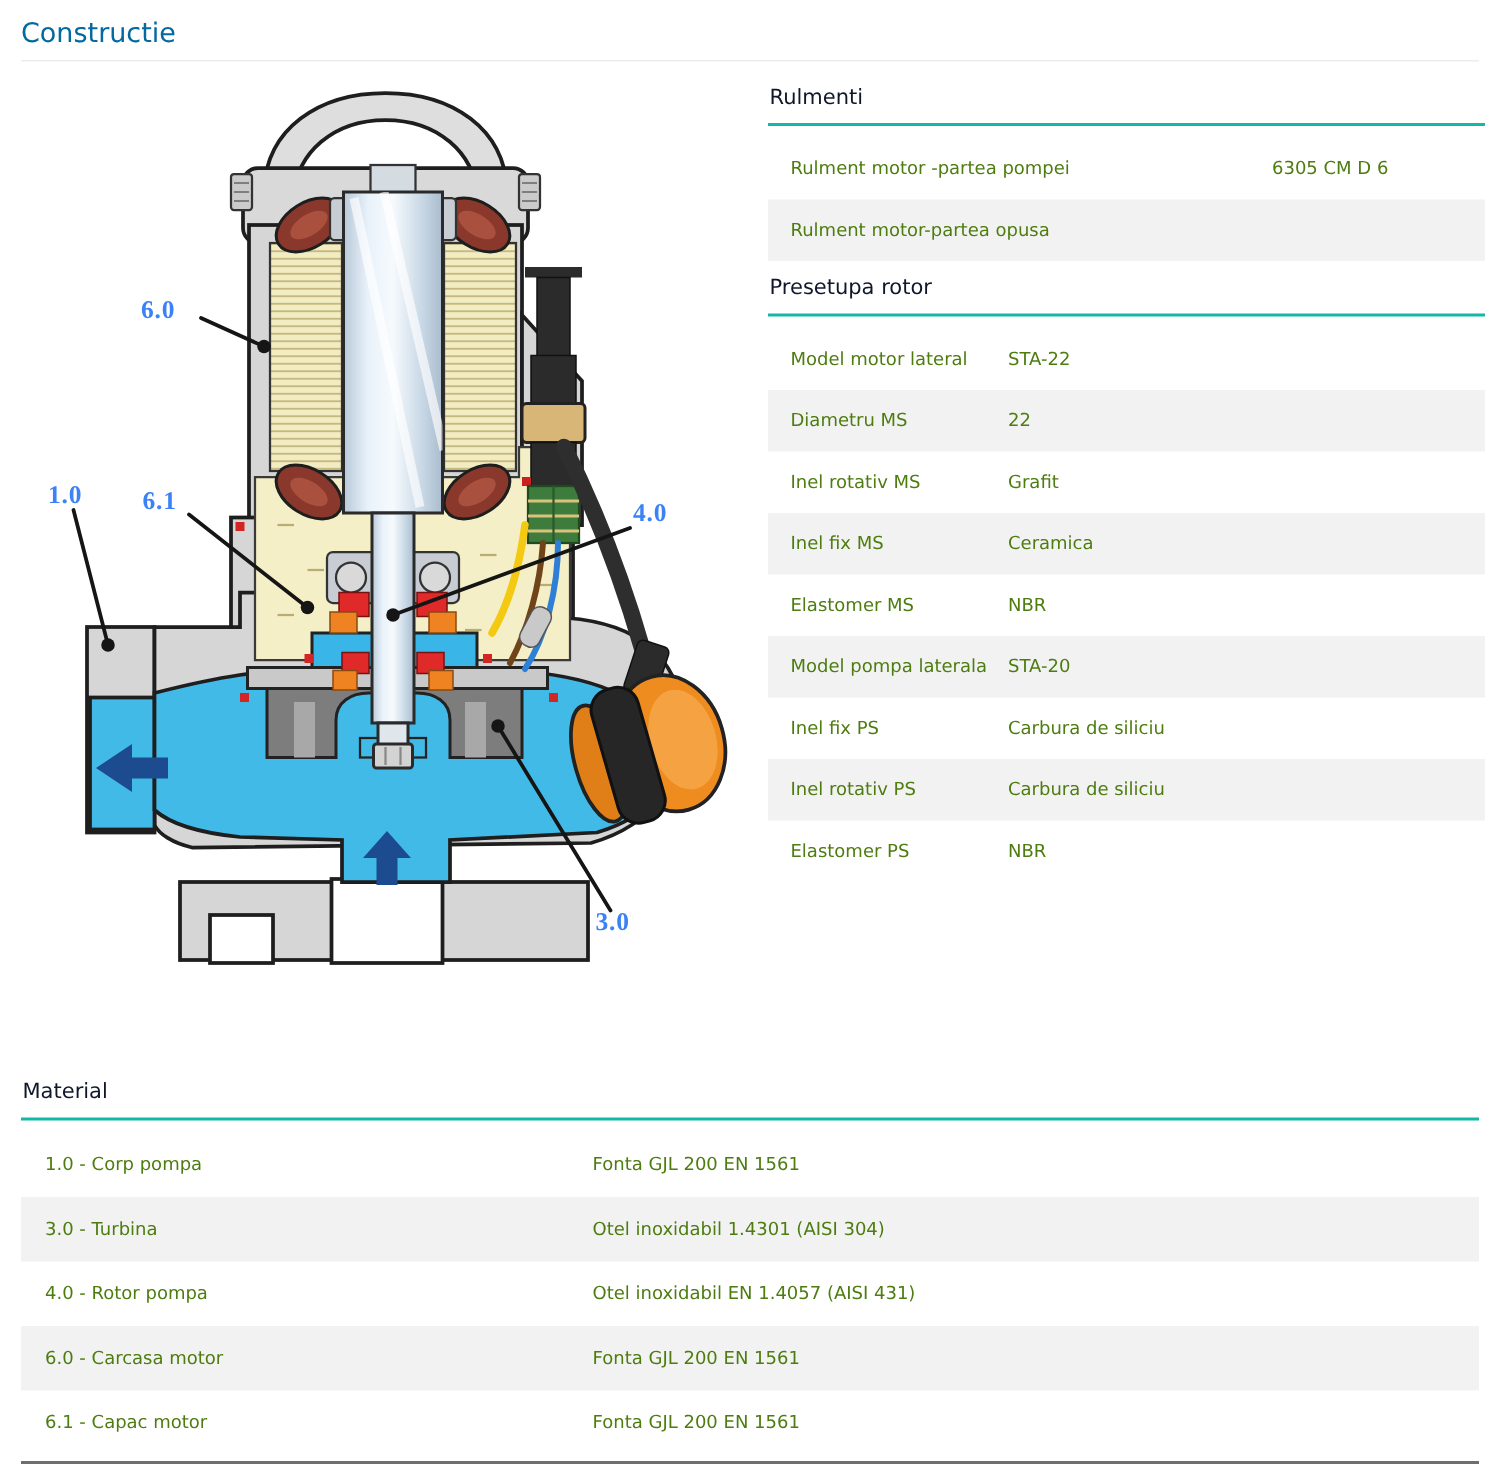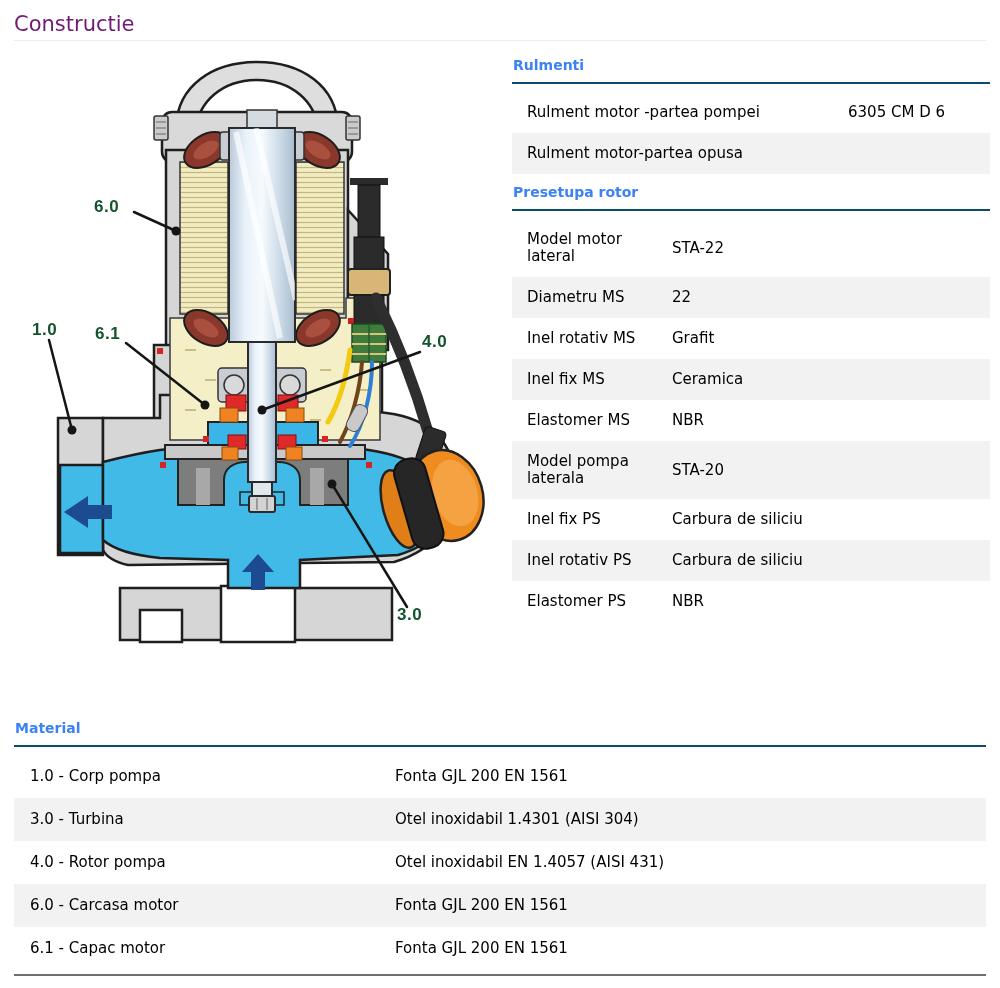--- a/index.html
+++ b/index.html
@@ -1,32 +1,32 @@
 <!DOCTYPE html>
 <html><head>
 <meta charset="utf-8">
 <style>
   html,body{margin:0;padding:0;background:#fff;}
   body{width:1000px;height:988px;position:relative;overflow:hidden;
        font-family:"DejaVu Sans","Liberation Sans",sans-serif;color:#3c3c3c;}
 
   
-  .page-title{position:absolute;left:14px;top:12px;font-size:21px;color:#701a75;text-align:right;}
+  .page-title{position:absolute;left:14px;top:12px;font-size:18px;color:#0369a1;text-align:right;}
   .title-rule{position:absolute;left:14px;right:14px;top:40px;border-bottom:1px solid #ececec;}
 
   
   .diagram-wrap{position:absolute;left:0;top:50px;width:500px;height:625px;}
   .diagram-wrap svg{display:block;}
-  .callout{position:absolute;font-size:17px;font-weight:bold;color:#14532d;
-           font-family:Liberation Sans, sans-serif;letter-spacing:.5px;}
+  .callout{position:absolute;font-size:17px;font-weight:bold;color:#3b82f6;
+           font-family:Liberation Serif, serif;letter-spacing:.5px;}
 
   
-  .sec-title{font-size:14px;font-weight:bold;color:#3b82f6;padding:0 0 7px 1px;
-             border-bottom:2px solid #0c4a6e;margin:0 0 8px 0;line-height:20px;}
-  .trow{display:flex;align-items:center;font-size:15px;line-height:17px;color:#000000;}
+  .sec-title{font-size:14px;font-weight:normal;color:#0f172a;padding:0 0 7px 1px;
+             border-bottom:2px solid #14b8a6;margin:0 0 8px 0;line-height:20px;}
+  .trow{display:flex;align-items:center;font-size:12px;line-height:17px;color:#4d7c0f;}
   .trow:nth-child(odd){background:#f2f2f2;}
   .trow .cl{box-sizing:border-box;flex:0 0 auto;padding:12px 10px 12px 15px;}
   .trow .cv{flex:1 1 auto;padding:12px 12px 12px 0;}
 
   .right-col{position:absolute;left:512px;top:55px;width:478px;}
   .tbl-rulmenti .cl{width:336px;}
   .tbl-presetupa{margin-top:8px;}
   .tbl-presetupa .cl{width:160px;}
 
   .material-sec{position:absolute;left:14px;top:718px;width:972px;}

